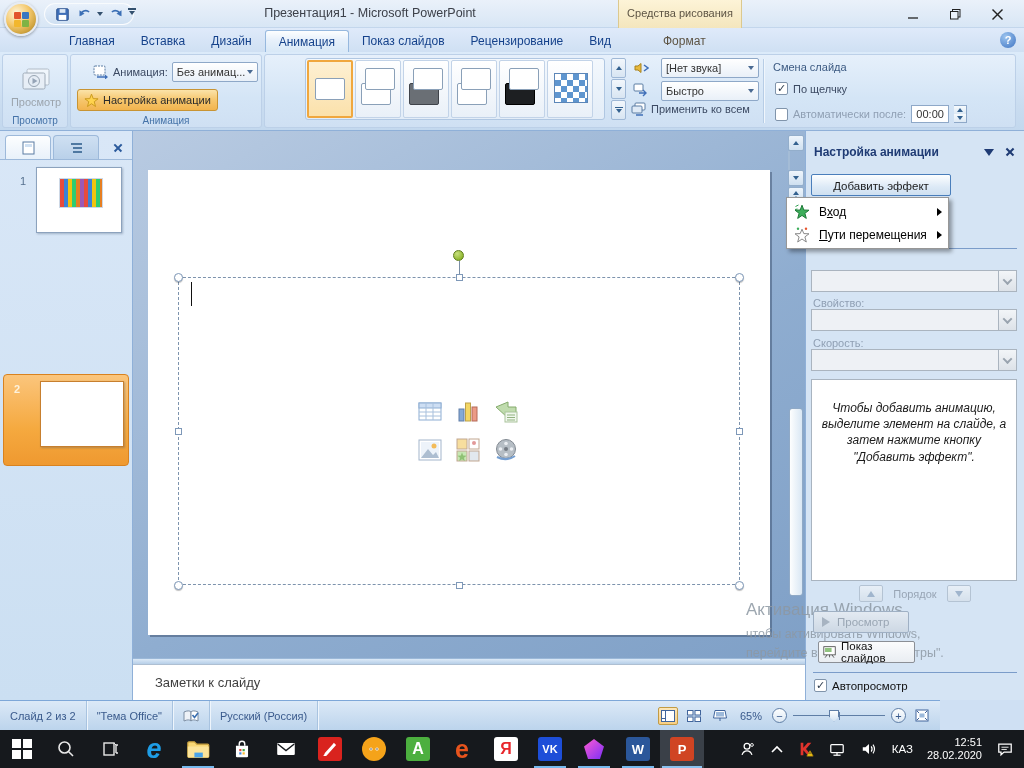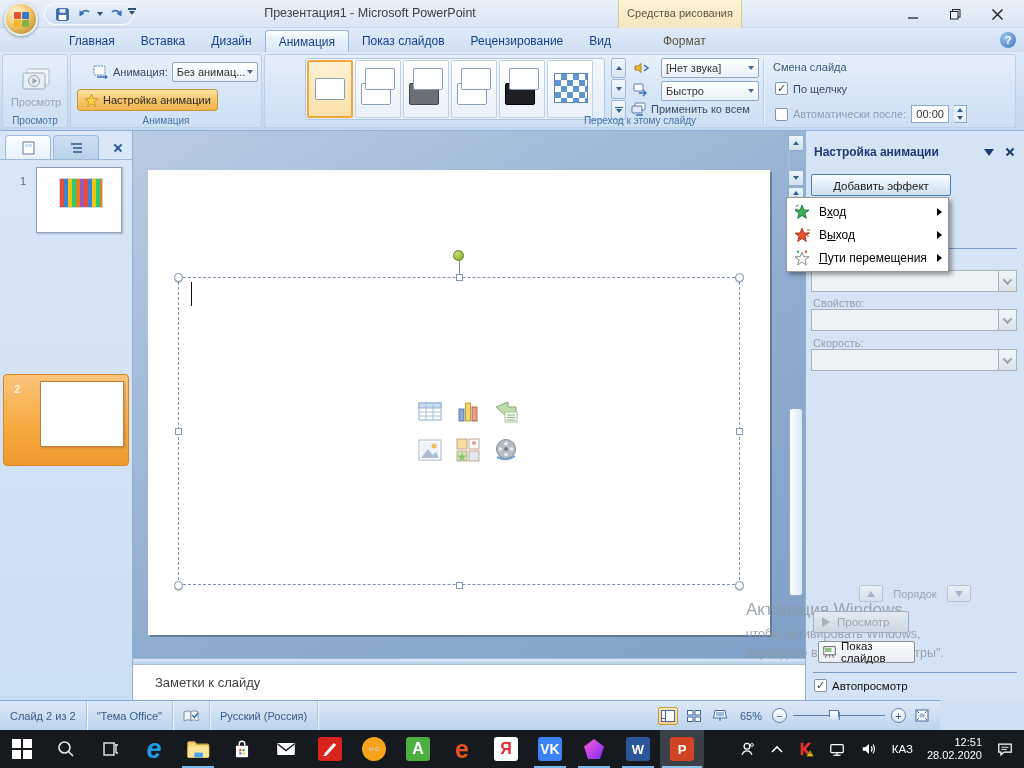--- a/index.html
+++ b/index.html
@@ -417,21 +417,20 @@
         <span class="timebox">00:00</span>
         <span class="spinner">
             <span>
               <i class="tri-up-s"></i>
             </span>
             <span>
               <i class="tri-dn-s"></i>
             </span>
           </span>
       </div>
-      <div class="rg-cap">Переход к этому слайду</div>
     </div>
   </div>
 
   <div class="left-panel">
     <div class="lp-tabs">
       <span class="lp-tab active">
         <svg width="13" height="14" viewBox="0 0 13 14">
             <rect x="1" y="1" width="11" height="12" fill="#fff" stroke="#5b7ca3"></rect>
             <rect x="3" y="3" width="7" height="3" fill="#cfe0f2"></rect>
           </svg>
@@ -582,20 +581,23 @@
         <span class="arrowbox">
           <span class="chev-dn"></span>
         </span>
       </div>
     <div class="pane-lbl" style="top:206px;">Скорость:</div>
     <div class="dd-disabled" style="top:218px;">
         <span class="arrowbox">
           <span class="chev-dn"></span>
         </span>
       </div>
+    <div class="hint-box">
+      <div class="txt">Чтобы добавить анимацию, выделите элемент на слайде, а затем нажмите кнопку "Добавить эффект".</div>
+    </div>
     <div class="order-row">
       <span class="ord-btn">
           <span class="arr-up"></span>
         </span>
       <span class="order-lbl">Порядок</span>
       <span class="ord-btn">
           <span class="arr-dn"></span>
         </span>
     </div>
     <div class="preview-btn">
@@ -625,30 +627,20 @@
 
   <div class="menu">
     <div class="menu-item">
       <span class="mi-icon">
         <svg width="16" height="16" viewBox="0 0 16 16">
             <path d="M1.5 2.5l3-1.5M1 5.5l2.5-.5" stroke="#2e9e4f" stroke-width="1"></path>
             <path d="M8 1.2 9.8 6 15 6.2 10.9 9.3 12.3 14.4 8 11.4 3.7 14.4 5.1 9.3 1 6.2 6.2 6z" fill="#3dae5b" stroke="#1e7a38"></path>
           </svg>
       </span>
       <span class="mi-label"><span>В</span><span class="u">х</span><span>од</span></span>
-      <span class="mi-arrow"></span>
-    </div>
-    <div class="menu-item">
-      <span class="mi-icon">
-        <svg width="16" height="16" viewBox="0 0 16 16">
-            <path d="M13 3h3M13 6h3M13 9h2" stroke="#b5551e" stroke-width="1"></path>
-            <path d="M8 1.2 9.8 6 15 6.2 10.9 9.3 12.3 14.4 8 11.4 3.7 14.4 5.1 9.3 1 6.2 6.2 6z" fill="#e8552e" stroke="#a33417"></path>
-          </svg>
-      </span>
-      <span class="mi-label"><span>В</span><span class="u">ы</span><span>ход</span></span>
       <span class="mi-arrow"></span>
     </div>
     <div class="menu-item">
       <span class="mi-icon">
         <svg width="16" height="16" viewBox="0 0 16 16">
             <circle cx="4" cy="1.8" r="1.2" fill="#3dae5b"></circle>
             <circle cx="12" cy="1.8" r="1.2" fill="#e8552e"></circle>
             <path d="M8 2.2 9.8 6.6 15 6.8 10.9 9.9 12.3 15 8 12 3.7 15 5.1 9.9 1 6.8 6.2 6.6z" fill="#fff" stroke="#8a8a8a"></path>
           </svg>
       </span>
@@ -777,21 +769,21 @@
     <span class="tb-slot">
         <span class="sq-ico" style="background:#4caf3f;">A</span>
       </span>
     <span class="tb-slot">
         <span style="font-size:25px;font-weight:bold;color:#e8541d;">e</span>
       </span>
     <span class="tb-slot">
         <span class="sq-ico" style="background:#fff;color:#e8262b;">Я</span>
       </span>
     <span class="tb-slot run">
-        <span class="sq-ico" style="background:#3b82f6;font-size:14px;">VK</span>
+        <span class="sq-ico" style="background:#1d4ed8;font-size:11px;">VK</span>
       </span>
     <span class="tb-slot run">
       <span style="width:20px;height:20px;background:linear-gradient(135deg,#ff5bd3,#7b2ff7);clip-path:polygon(50% 0,100% 38%,80% 100%,20% 100%,0 38%);"></span>
     </span>
     <span class="tb-slot run">
         <span class="sq-ico" style="background:#2b579a;font-size:13px;">W</span>
       </span>
     <span class="tb-slot run focus">
         <span class="sq-ico" style="background:#d04423;font-size:13px;">P</span>
       </span>

